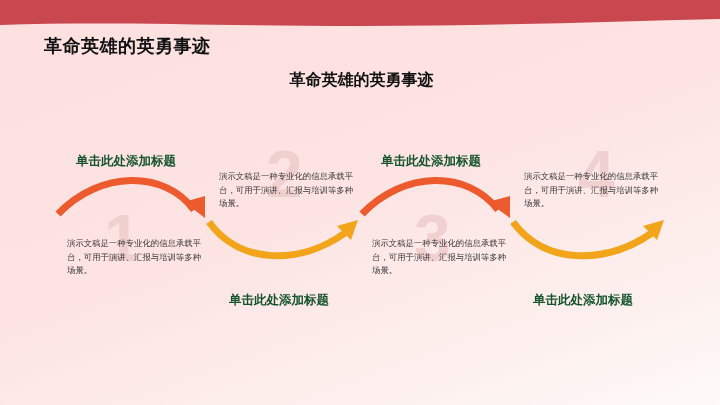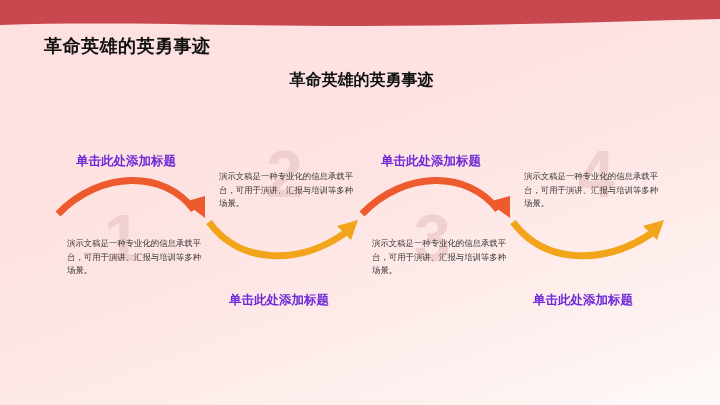--- a/index.html
+++ b/index.html
@@ -16,21 +16,21 @@
       font-size: 18px; font-weight: bold; color: #111;
       letter-spacing: 0.5px;
     }
     .main-title {
       position: absolute; left: 0; top: 70px; width: 720px;
       text-align: center; font-size: 16px; font-weight: bold; color: #111;
       padding-left: 0px;
     }
     .main-title span { display: inline-block; margin-left: 3px; }
     .step-title {
-      position: absolute; font-size: 12.5px; font-weight: bold; color: #6d28d9;
+      position: absolute; font-size: 12.5px; font-weight: bold; color: #14532d;
       white-space: nowrap;
     }
     .step-desc {
       position: absolute; font-size: 8.4px; line-height: 13.5px; color: #333;
       width: 135px;
       font-family: Liberation Mono, monospace;
     }
     .big-num {
       position: absolute; font-size: 66px; font-weight: bold; color: #ecc9c9;
       opacity: 0.75; font-family: "Liberation Sans", "DejaVu Sans", sans-serif;

